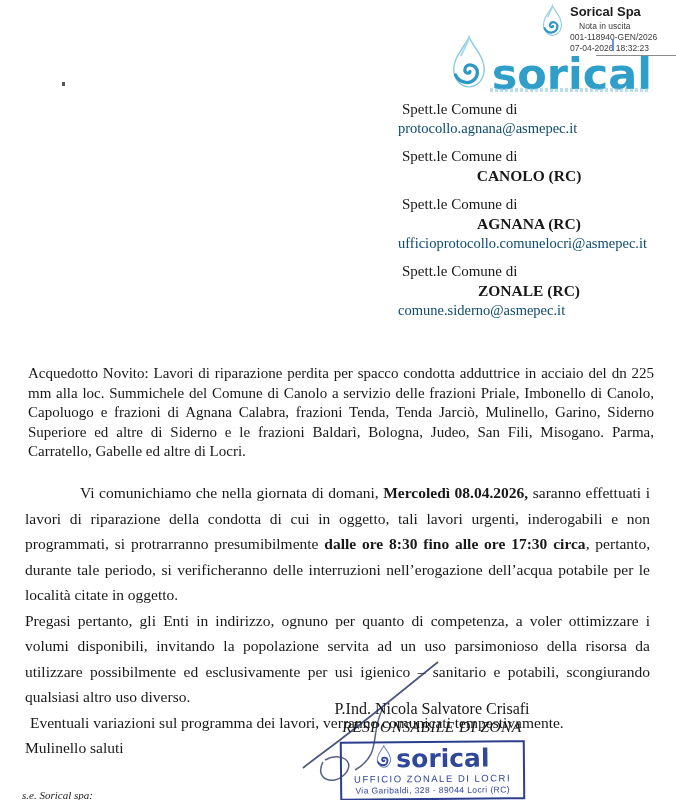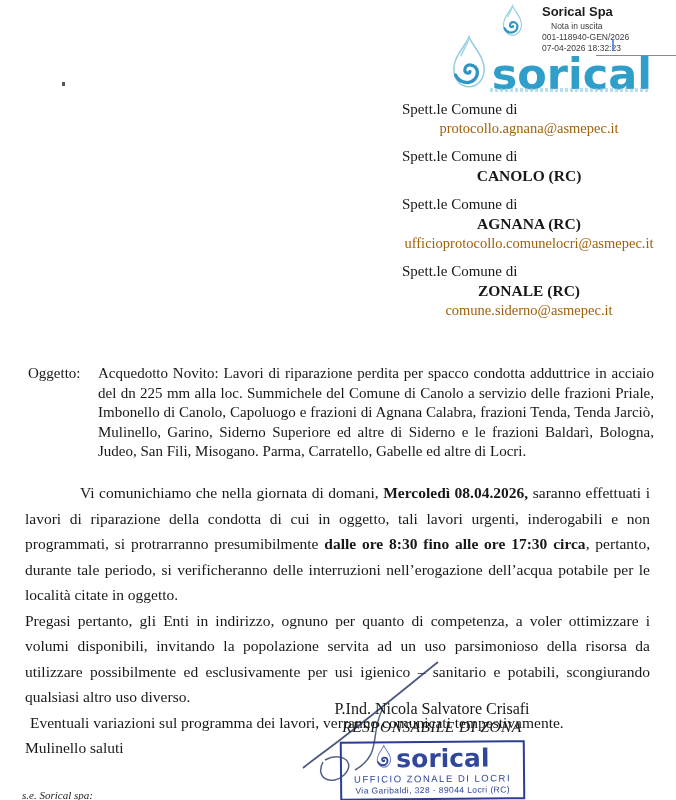--- a/index.html
+++ b/index.html
@@ -1,41 +1,41 @@
 <!DOCTYPE html>
 <html><head>
 <meta charset="utf-8">
 <style>
   html,body{margin:0;padding:0;background:#fff;}
   .page{position:relative;width:676px;height:800px;background:#fff;overflow:hidden;
         font-family:"Liberation Serif",serif;color:#181818;}
 
   
-  .stamp-top{position:absolute;left:500px;top:4px;display:flex;gap:17px;align-items:flex-start;
+  .stamp-top{position:absolute;left:540px;top:4px;display:flex;gap:5px;align-items:flex-start;
              font-family:"Liberation Sans",sans-serif;}
   .stamp-top .txt{line-height:1.2;}
   .stamp-name{font-size:13px;font-weight:bold;color:#1d1d1d;}
   .stamp-sub{font-size:8.5px;color:#3c3c3c;margin-top:1px;}
   .stamp-sub.c{padding-left:9px;}
   .stamp-rule{position:absolute;right:0;top:55px;width:80px;height:1px;background:#8a8a8a;}
   .blue-tick{position:absolute;left:612px;top:39px;width:2px;height:12px;background:#4a86d8;opacity:.85;}
 
   
   .logo{position:absolute;right:24px;top:34px;display:flex;align-items:flex-end;gap:2px;}
   .logo-text{font-family:"DejaVu Sans",sans-serif;font-weight:700;font-size:43px;
              color:#2f9fc9;line-height:.88;letter-spacing:0;}
   .logo-tagline{position:absolute;right:28px;top:88px;width:158px;height:4px;
       background:repeating-linear-gradient(90deg,rgba(125,195,225,.55) 0 3px,transparent 3px 5px);}
 
   
   .recipients{position:absolute;left:398px;top:100px;width:262px;}
   .recipient{margin-bottom:9px;}
   .salutation{font-size:15px;line-height:19px;padding-left:4px;}
   .rec-name{font-size:15.5px;font-weight:bold;line-height:20px;text-align:center;}
-  .rec-email{font-size:14.5px;line-height:19px;color:#a16207;white-space:nowrap;text-align:center;}
+  .rec-email{font-size:14.5px;line-height:19px;color:#0c4a6e;white-space:nowrap;}
 
   
   .subject{position:absolute;left:28px;top:364px;right:22px;display:flex;
            font-size:15px;line-height:19.5px;}
   .subject-label{width:70px;flex:none;}
   .subject-text{flex:1;text-align:justify;}
 
   
   .body-text{position:absolute;left:25px;top:480px;right:26px;font-size:15.5px;line-height:25.5px;}
   .para{margin:0;text-align:justify;}
@@ -112,21 +112,20 @@
       <div class="rec-email">ufficioprotocollo.comunelocri@asmepec.it</div>
     </div>
     <div class="recipient">
       <div class="salutation">Spett.le  Comune di</div>
       <div class="rec-name">ZONALE (RC)</div>
       <div class="rec-email">comune.siderno@asmepec.it</div>
     </div>
   </div>
 
   <div class="subject">
-    <div class="subject-label">Oggetto:</div>
     <div class="subject-text">Acquedotto Novito: Lavori di  riparazione perdita per spacco condotta adduttrice in acciaio del dn 225 mm alla  loc. Summichele del Comune di Canolo a servizio delle frazioni Priale, Imbonello di Canolo, Capoluogo e frazioni  di Agnana Calabra, frazioni Tenda, Tenda Jarciò, Mulinello, Garino, Siderno Superiore ed altre di Siderno e le frazioni Baldarì, Bologna, Judeo, San Fili, Misogano. Parma, Carratello, Gabelle ed altre di Locri.</div>
   </div>
 
   <div class="body-text">
     <p class="para indent"><span>Vi comunichiamo che nella giornata di  domani, </span><span class="b">Mercoledì  08.04.2026,</span><span> saranno effettuati i lavori di riparazione   della condotta di cui in oggetto, tali lavori urgenti, inderogabili e non programmati, si protrarranno presumibilmente </span><span class="b">dalle ore 8:30 fino alle ore 17:30 circa</span><span>, pertanto, durante tale periodo, si verificheranno delle interruzioni nell’erogazione dell’acqua potabile per le località citate in oggetto.</span></p>
     <p class="para">Pregasi pertanto,  gli Enti in indirizzo, ognuno per quanto di competenza,  a  voler ottimizzare i volumi disponibili, invitando la popolazione servita ad un uso parsimonioso della risorsa da utilizzare possibilmente ed esclusivamente per usi igienico – sanitario e potabili, scongiurando qualsiasi altro uso diverso.</p>
     <p class="para sp">Eventuali variazioni sul programma dei lavori, verranno comunicati tempestivamente.</p>
     <p class="para">Mulinello saluti</p>
   </div>
 

